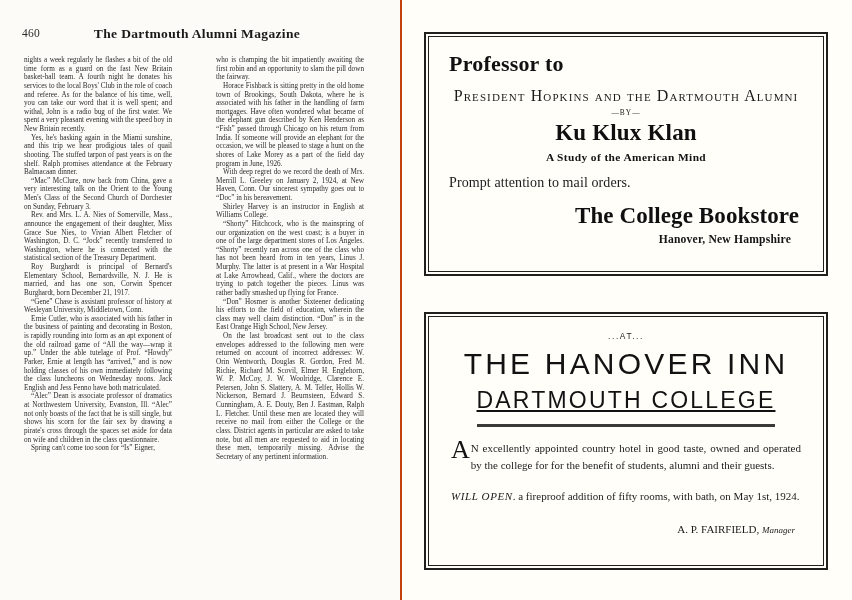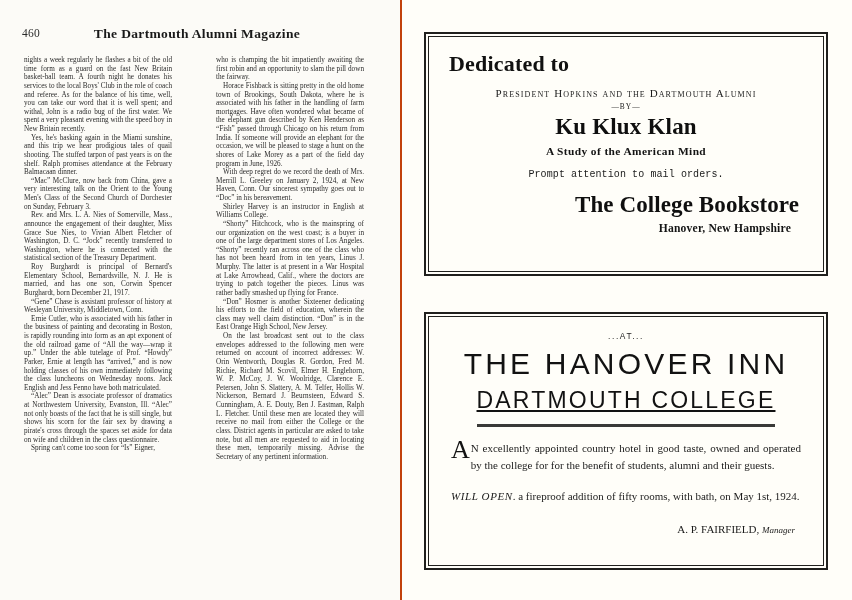--- a/index.html
+++ b/index.html
@@ -103,21 +103,21 @@
   .bk-pad { padding: 14px 20px 0 20px; }
   #bk-dedicated {
     font-size: 22px;
     font-weight: bold;
     letter-spacing: 0.2px;
     color: #111;
     margin: 0 0 10px 0;
   }
   #bk-line1 {
     text-align: center;
-    font-size: 11px;
+    font-size: 16px;
     font-variant: small-caps;
     letter-spacing: 1.1px;
     color: #1b1b1b;
     margin: 0 0 3px 0;
   }
   #bk-by {
     text-align: center;
     font-size: 7.4px;
     font-variant: small-caps;
     letter-spacing: 1px;
@@ -150,26 +150,25 @@
   }
   #bk-subtitle {
     text-align: center;
     font-size: 11.4px;
     font-weight: bold;
     letter-spacing: 0.4px;
     color: #141414;
     margin: 0 0 12px 0;
   }
   #bk-mail {
-    text-align: center;
-    font-size: 10px;
+    text-align: left;
+    font-size: 14px;
     letter-spacing: 0.1px;
     color: #1b1b1b;
     margin: 0 0 12px 0;
-    font-family: Liberation Mono, monospace;
   }
   #bk-store {
     text-align: right;
     font-size: 23px;
     font-weight: bold;
     letter-spacing: 0.1px;
     color: #0f0f0f;
     margin: 0 0 4px 0;
     padding-right: 4px;
   }
@@ -276,21 +275,21 @@
       <p>“Don” Hosmer is another Sixteener dedicating his efforts to the field of education, wherein the class may well claim distinction. “Don” is in the East Orange High School, New Jersey.</p>
       <p>On the last broadcast sent out to the class envelopes addressed to the following men were returned on account of incorrect addresses: W. Orin Wentworth, Douglas R. Gordon, Fred M. Richie, Richard M. Scovil, Elmer H. Englehorn, W. P. McCoy, J. W. Woolridge, Clarence E. Petersen, John S. Slattery, A. M. Telfer, Hollis W. Nickerson, Bernard J. Beurnsteen, Edward S. Cunningham, A. E. Douty, Ben J. Eastman, Ralph L. Fletcher. Until these men are located they will receive no mail from either the College or the class. District agents in particular are asked to take note, but all men are requested to aid in locating these men, temporarily missing. Advise the Secretary of any pertinent information.</p>
     </div>
   </div>
 
   <div id="right-page">
 
     <div class="ad-frame" id="ad-bookstore">
       <div class="ad-frame-inner">
         <div class="bk-pad">
-          <div id="bk-dedicated">Dedicated to</div>
+          <div id="bk-dedicated">Professor to</div>
           <div id="bk-line1">President Hopkins and the Dartmouth Alumni</div>
           <div id="bk-by">—BY—</div>
           <div id="bk-booktitle">Ku Klux Klan</div>
           <div id="bk-subtitle">A Study of the American Mind</div>
           <div id="bk-mail">Prompt attention to mail orders.</div>
           <div id="bk-store">The College Bookstore</div>
           <div id="bk-town">Hanover, New Hampshire</div>
         </div>
       </div>
     </div>

